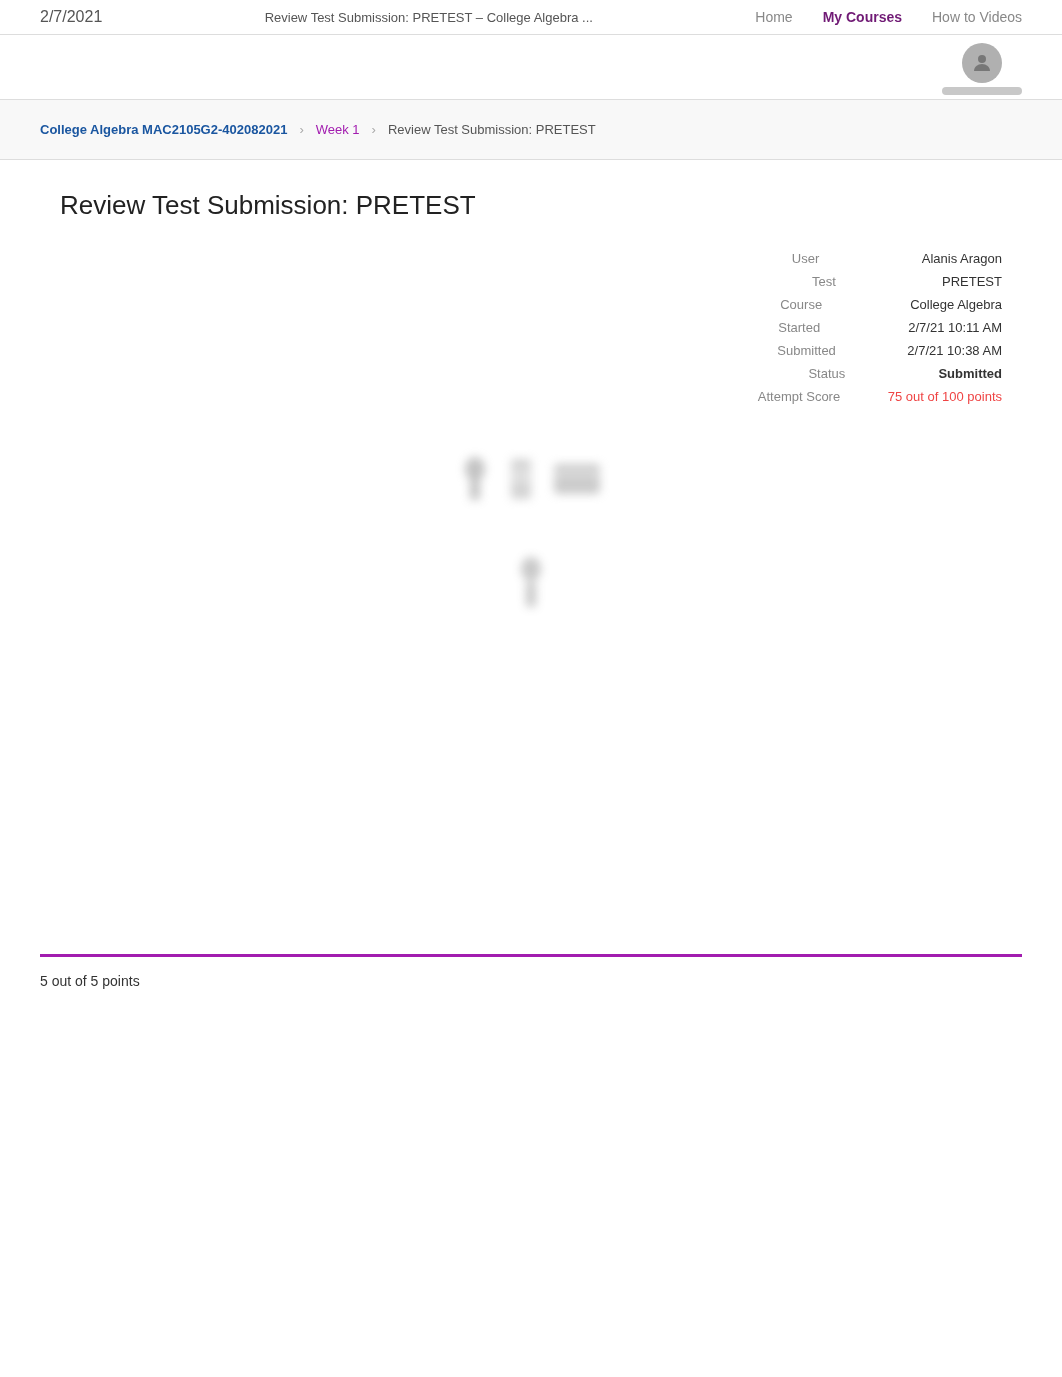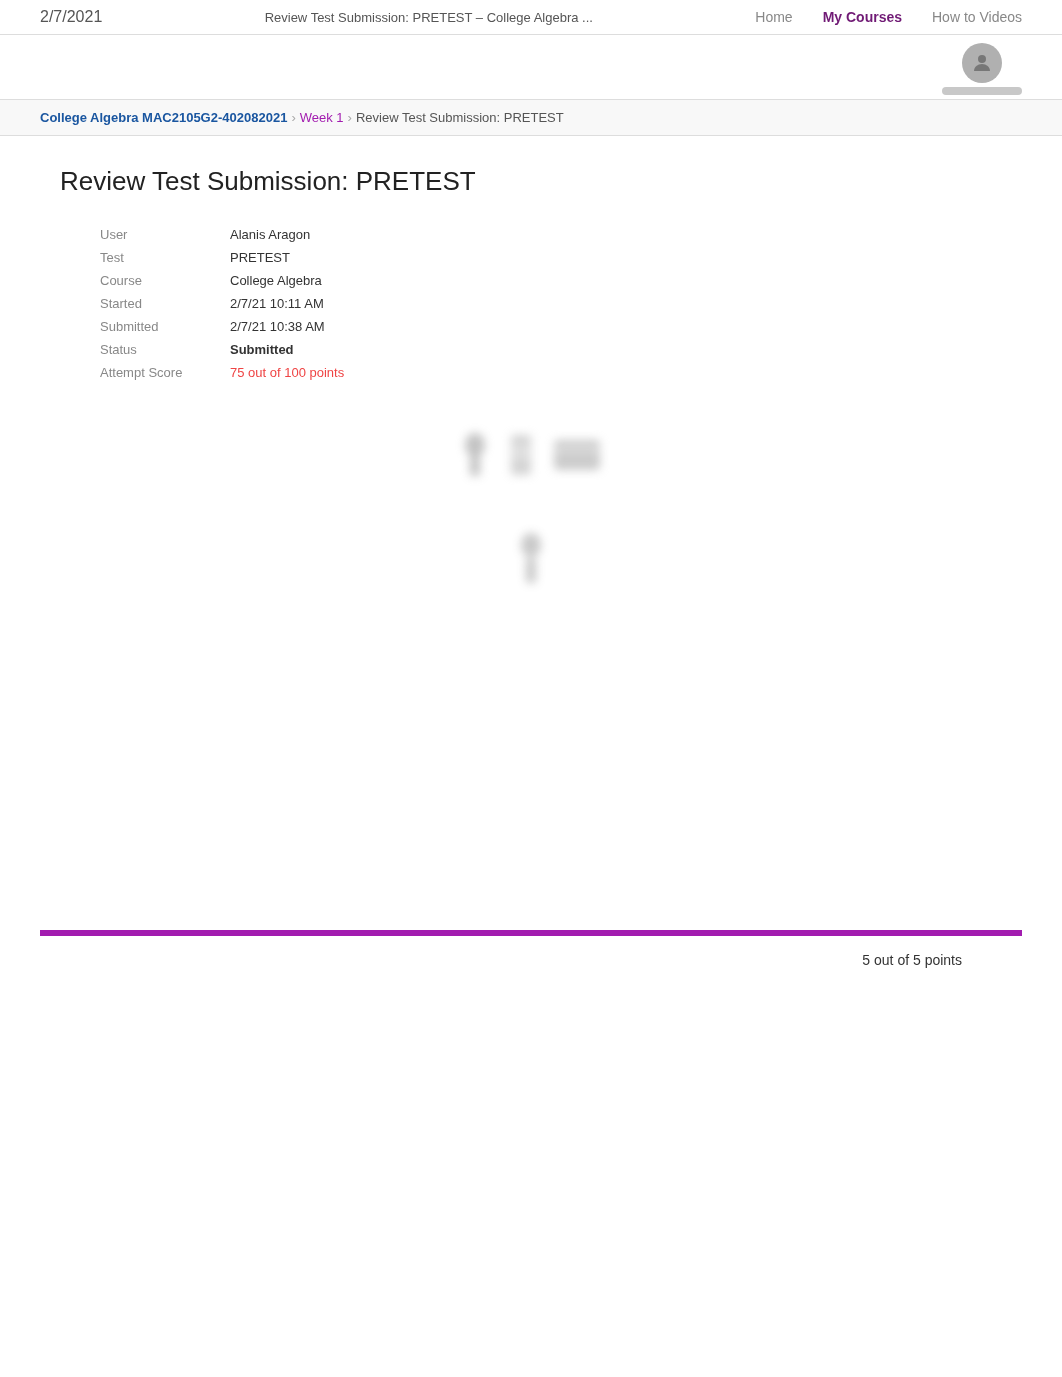--- a/index.html
+++ b/index.html
@@ -88,24 +88,24 @@
       height: 8px;
       background: #c8c8c8;
       border-radius: 4px;
       margin-top: 4px;
     }
 
     .breadcrumb-bar {
       background: #f8f8f8;
       border-top: 1px solid #ddd;
       border-bottom: 1px solid #ddd;
-      padding: 10px 40px;
-      display: flex;
-      align-items: center;
-      gap: 4px;
+      padding: 22px 40px;
+      display: flex;
+      align-items: center;
+      gap: 12px;
     }
 
     .breadcrumb-link {
       color: #1a56a0;
       font-weight: bold;
       font-size: 13px;
       text-decoration: none;
       cursor: pointer;
     }
 
@@ -139,20 +139,21 @@
     .info-table {
       margin-left: 40px;
       margin-top: 20px;
       margin-bottom: 30px;
     }
 
     .info-row {
       display: flex;
       align-items: flex-start;
       margin-bottom: 8px;
+      justify-content: flex-end;
     }
 
     .info-label {
       width: 130px;
       color: #888;
       font-size: 13px;
       flex-shrink: 0;
     }
 
     .info-value {
@@ -291,15 +292,15 @@
           <ellipse cx="15" cy="15" rx="10" ry="12" fill="#888"></ellipse>
           <rect x="10" y="28" width="10" height="25" rx="3" fill="#888"></rect>
         </svg>
       </div>
     </div>
 
   </div>
 
 </div>
 
-<div style="border-top: 6px solid #a21caf; margin: 0 40px; padding-top: 16px; display:flex; justify-content:flex-end; padding-right:60px; margin-bottom: 30px;">
+<div style="border-top: 3px solid #a21caf; margin: 0 40px; padding-top: 16px; display:flex; padding-right:60px; margin-bottom: 30px;">
   <span>5 out of 5 points</span>
 </div>
 
 </body></html>

